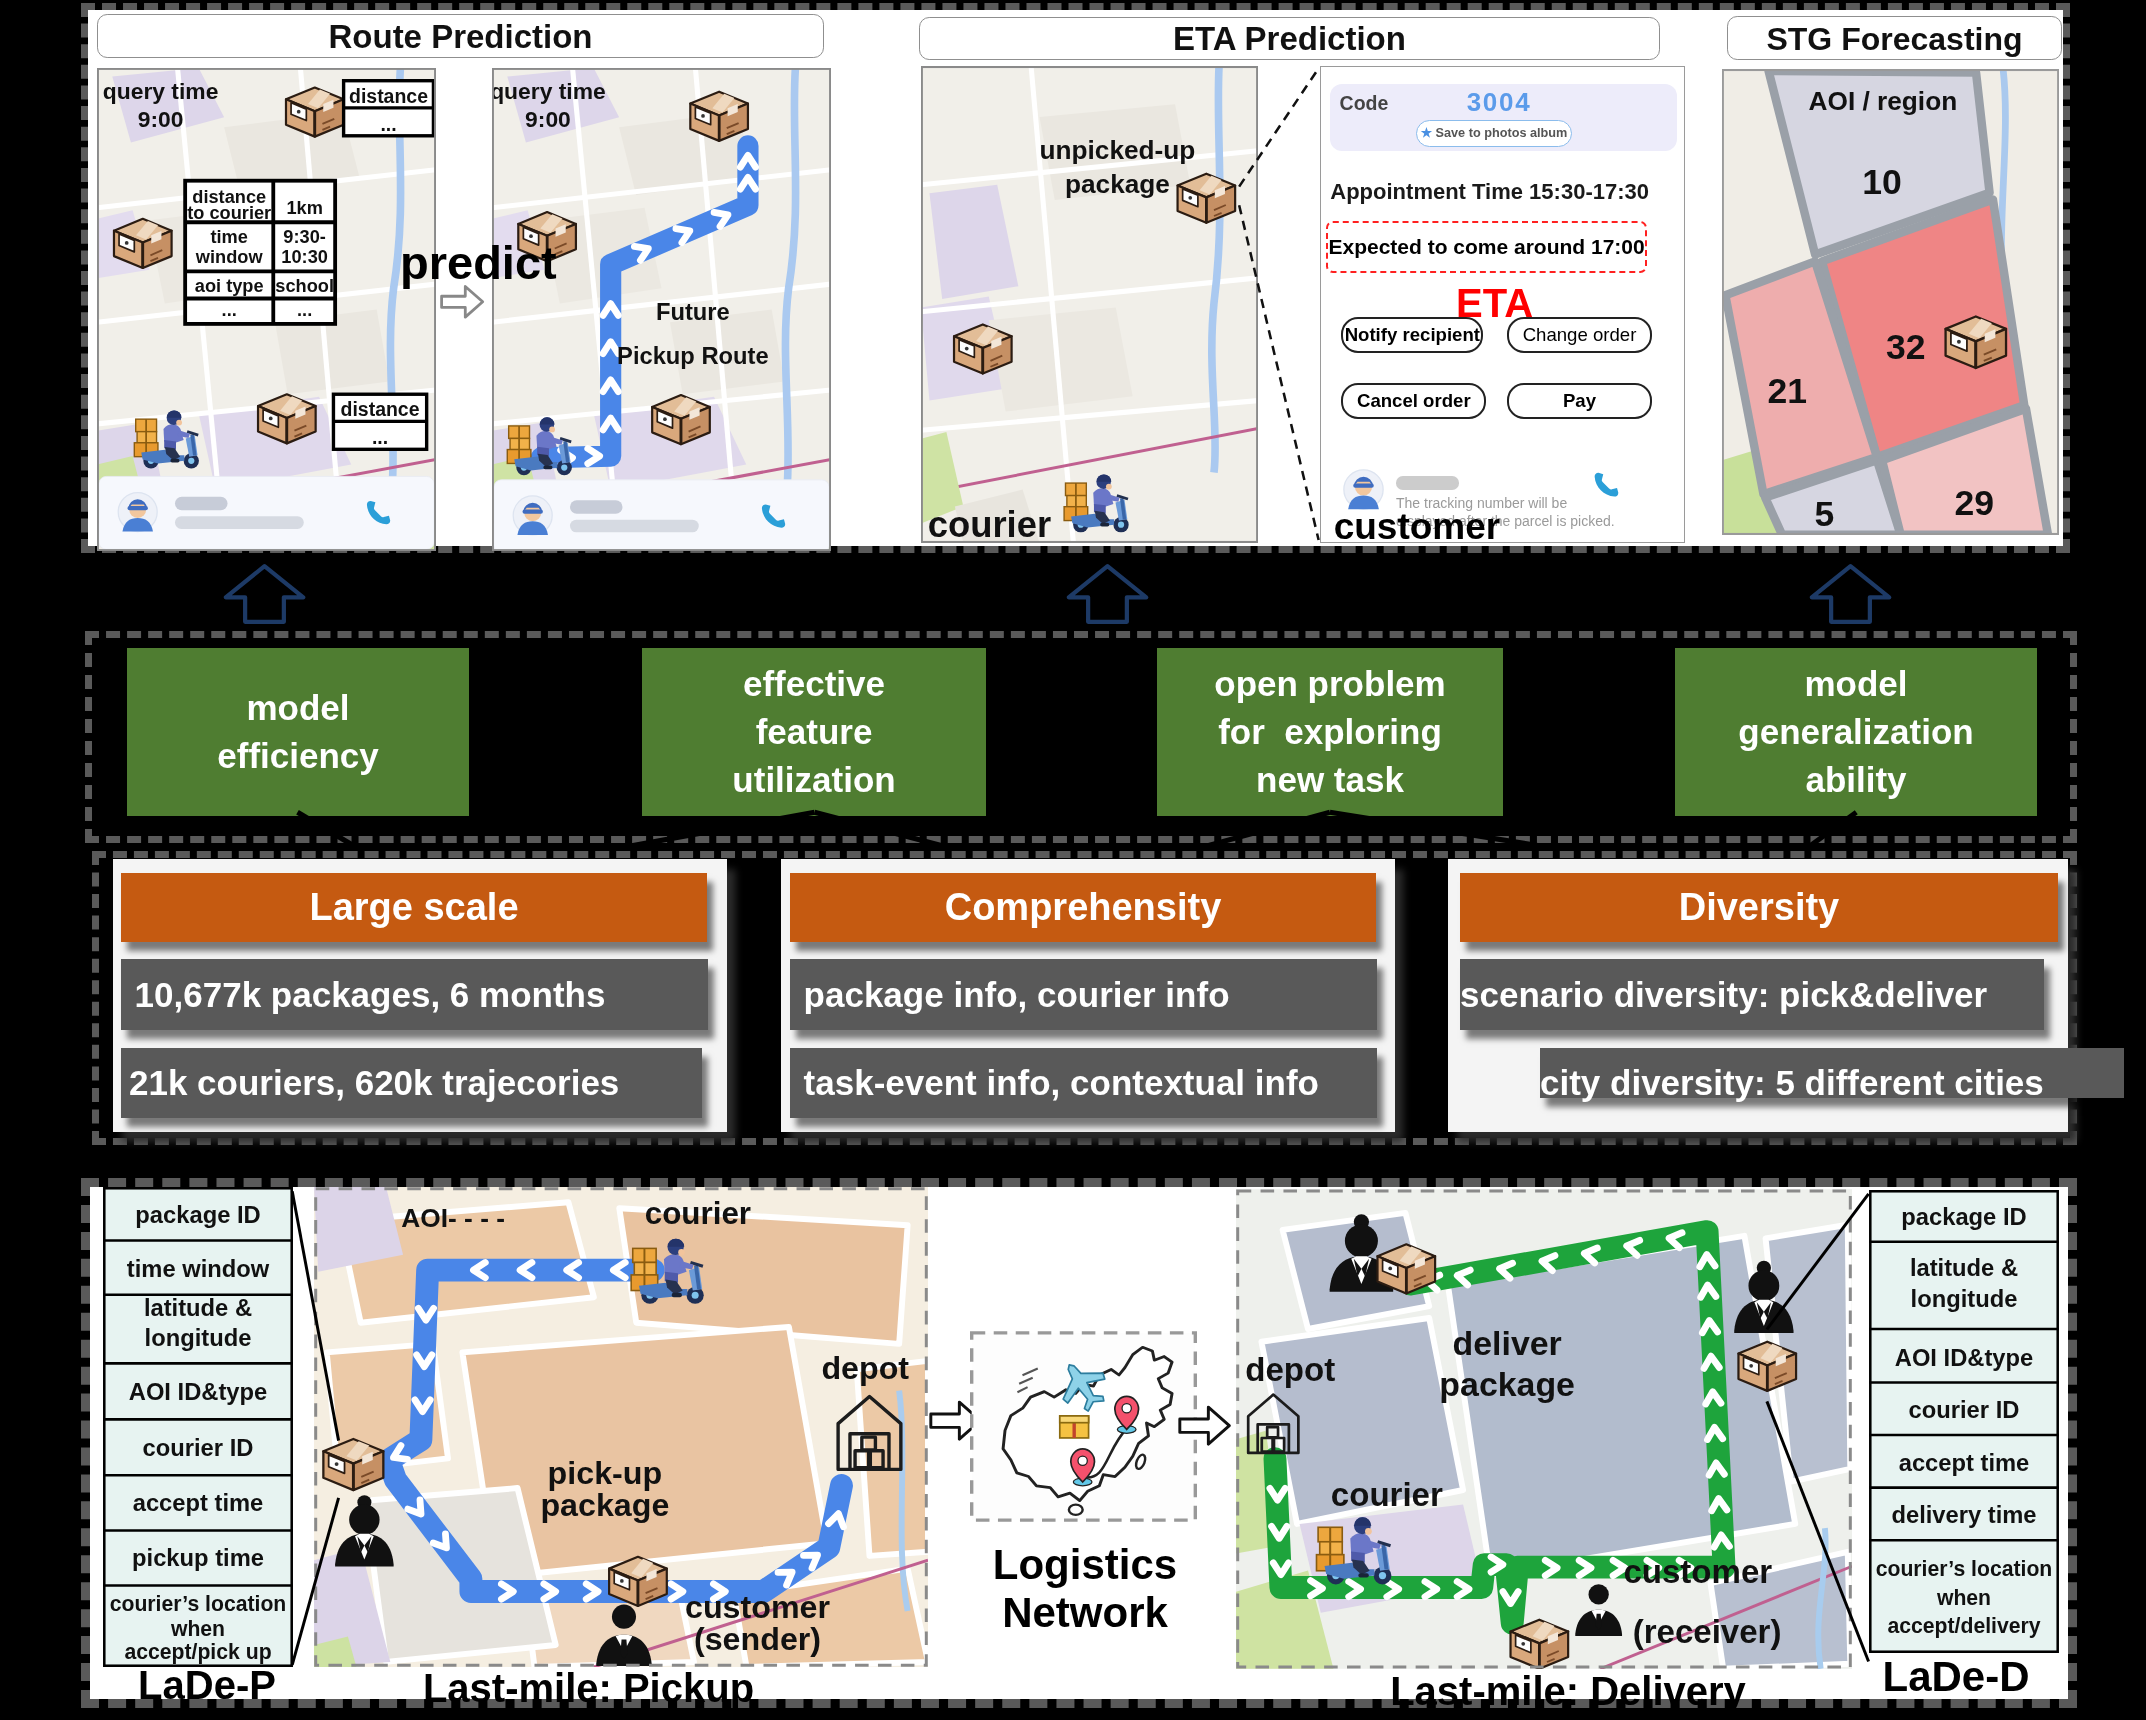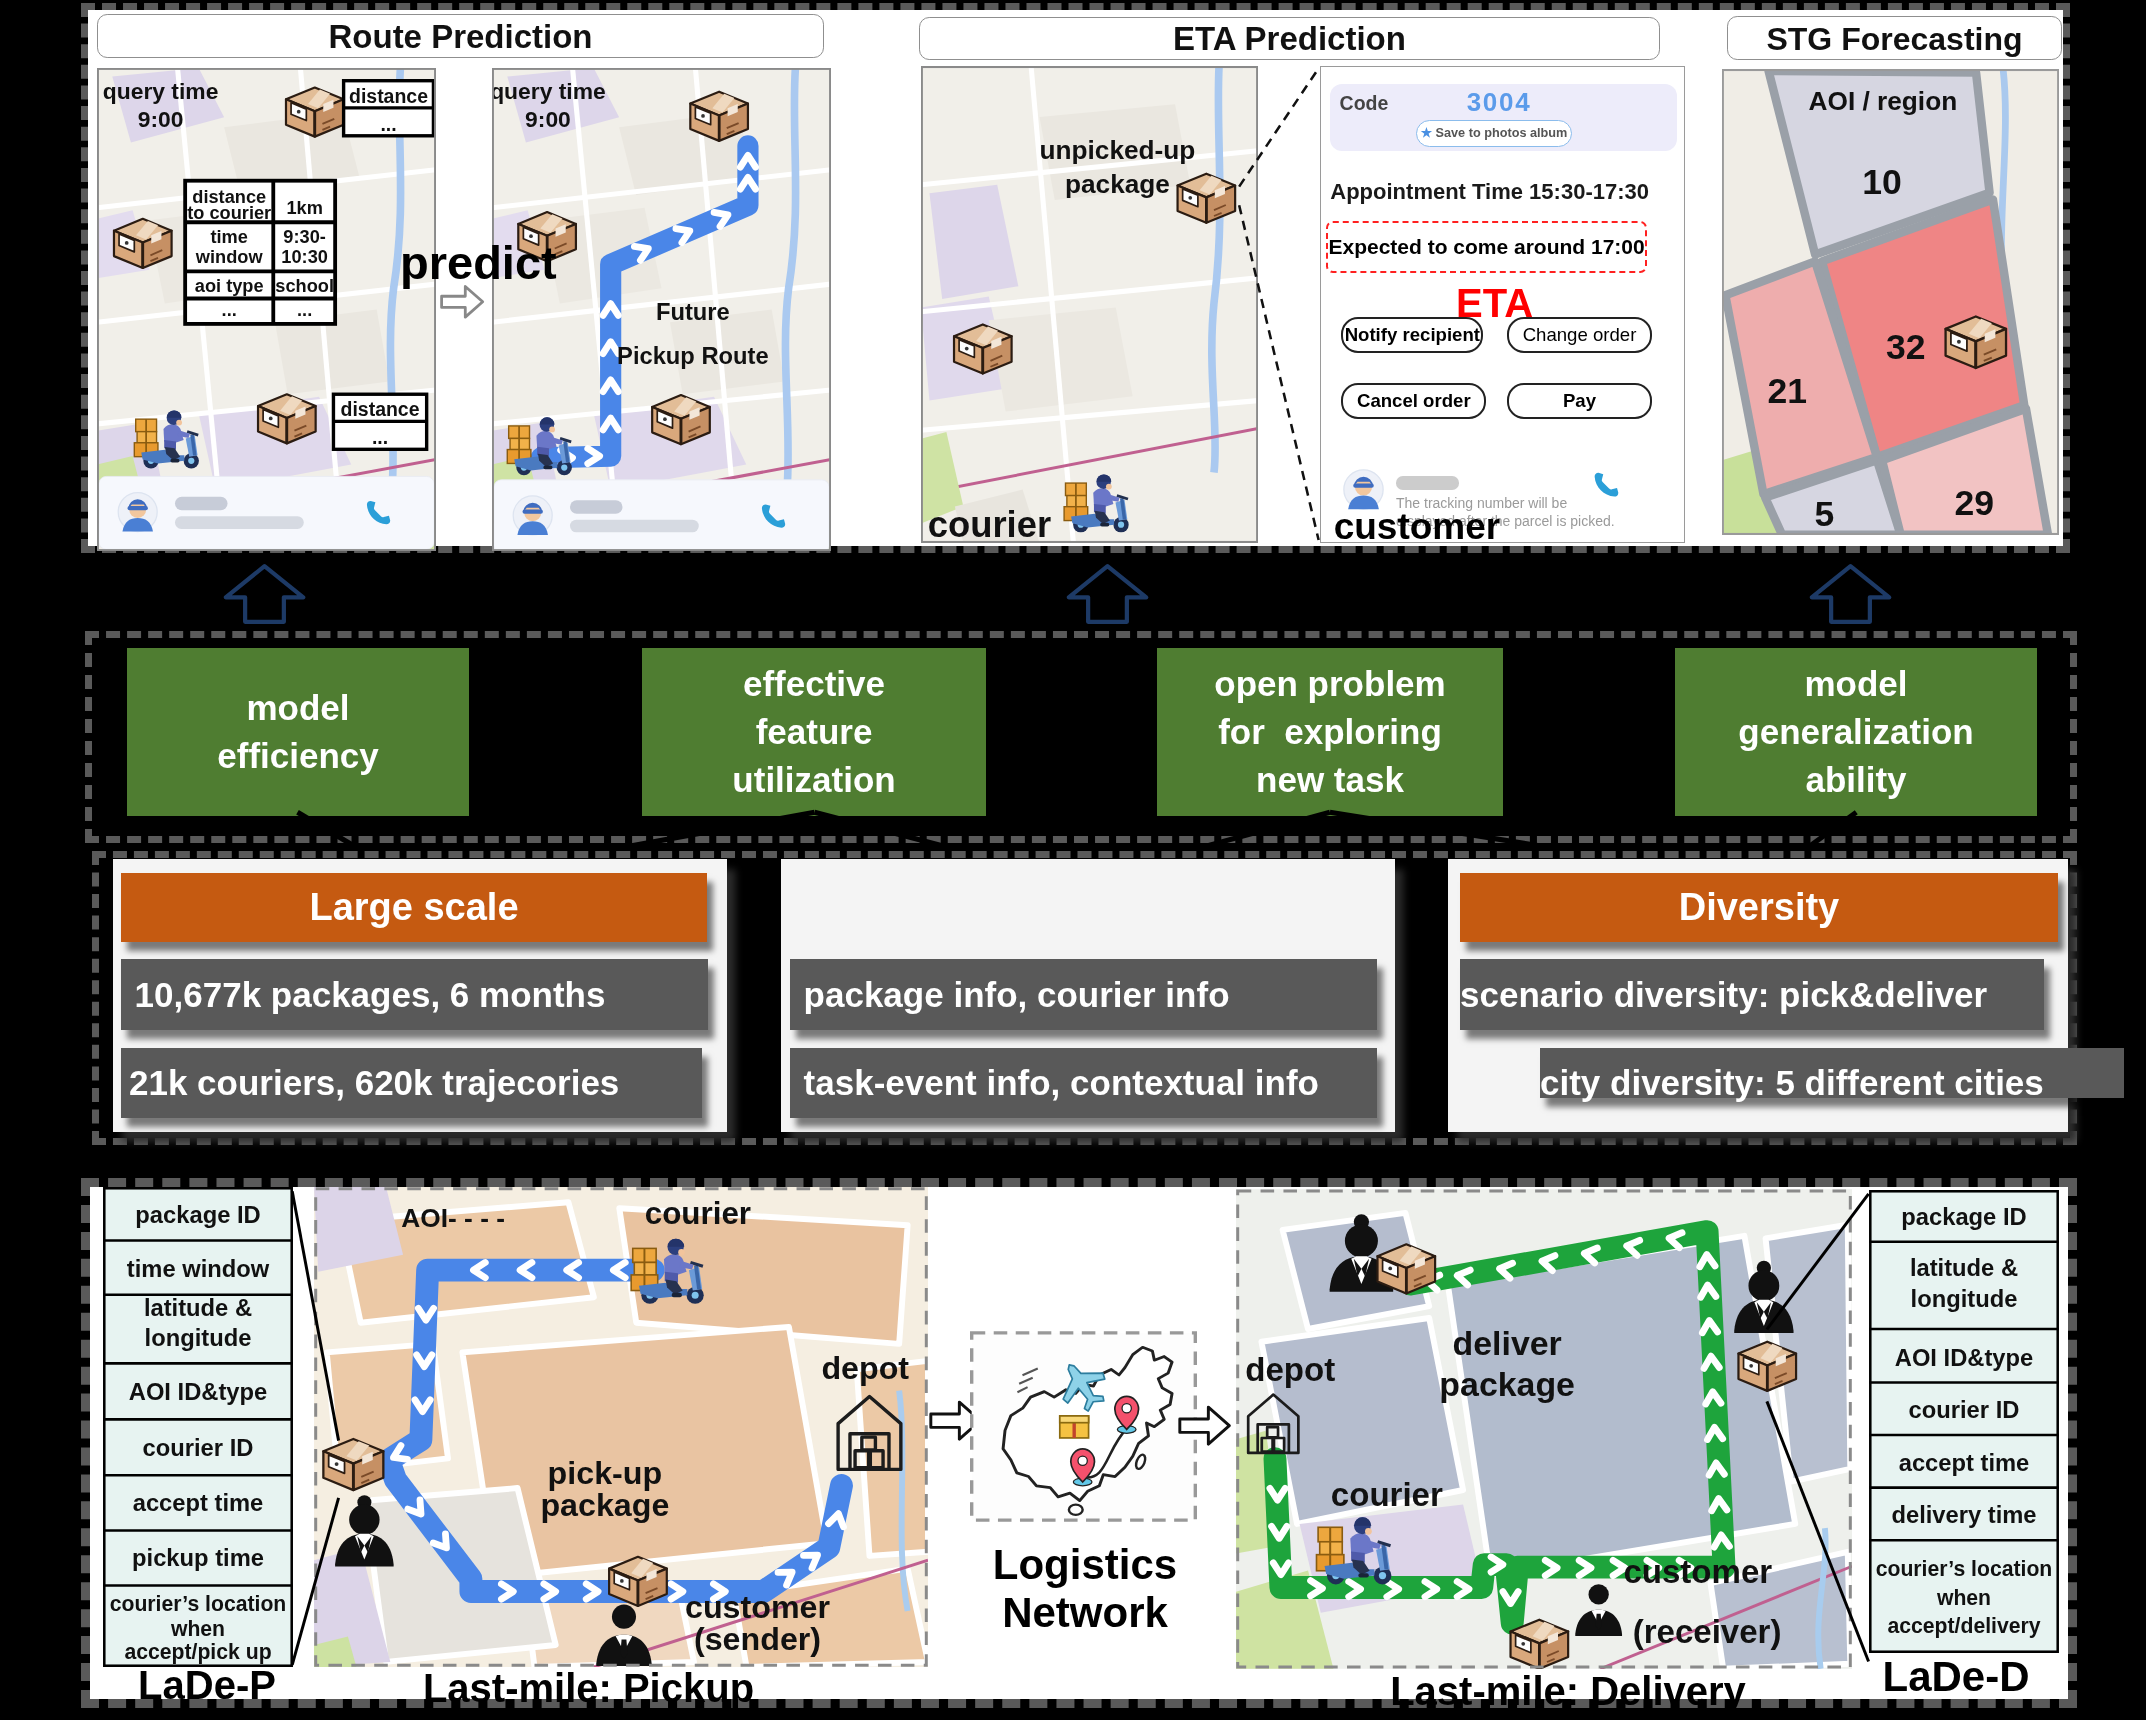--- a/index.html
+++ b/index.html
@@ -375,20 +375,21 @@
 </svg>
 
 <div class="dash" style="left:92px;top:851px;width:1971px;height:280px"></div>
 
 <div class="frame" style="left:113px;top:859px;width:614px;height:273px"></div>
 <div class="ohdr" style="left:121px;top:873px;width:586px;height:69px;line-height:69px">Large scale</div>
 <div class="grow" style="left:121px;top:959px;width:573px;height:71px;line-height:71px;padding-left:13.6px">10,677k packages, 6 months</div>
 <div class="grow" style="left:121px;top:1048px;width:573px;height:70px;line-height:70px;padding-left:8px">21k couriers, 620k trajecories</div>
 
 <div class="frame" style="left:781px;top:859px;width:614px;height:273px"></div>
+<div class="ohdr" style="left:790px;top:873px;width:586px;height:69px;line-height:69px">Comprehensity</div>
 <div class="grow" style="left:790px;top:959px;width:573px;height:71px;line-height:71px;padding-left:13.6px">package info, courier info</div>
 <div class="grow" style="left:790px;top:1048px;width:573px;height:70px;line-height:70px;padding-left:13.6px">task-event info, contextual info</div>
 
 <div class="frame" style="left:1448px;top:859px;width:620px;height:273px"></div>
 <div class="ohdr" style="left:1460px;top:873px;width:598px;height:69px;line-height:69px">Diversity</div>
 <div class="grow" style="left:1460px;top:959px;width:584px;height:71px;line-height:71px;">scenario diversity: pick&amp;deliver</div>
 <div class="grow" style="left:1540px;top:1048px;width:584px;height:50px;line-height:70px;">city diversity: 5 different cities</div>
 
 <div class="dash" style="left:81px;top:1178px;width:1978px;height:512px;background-color:#fff;border-width:9.3px"></div>
 

